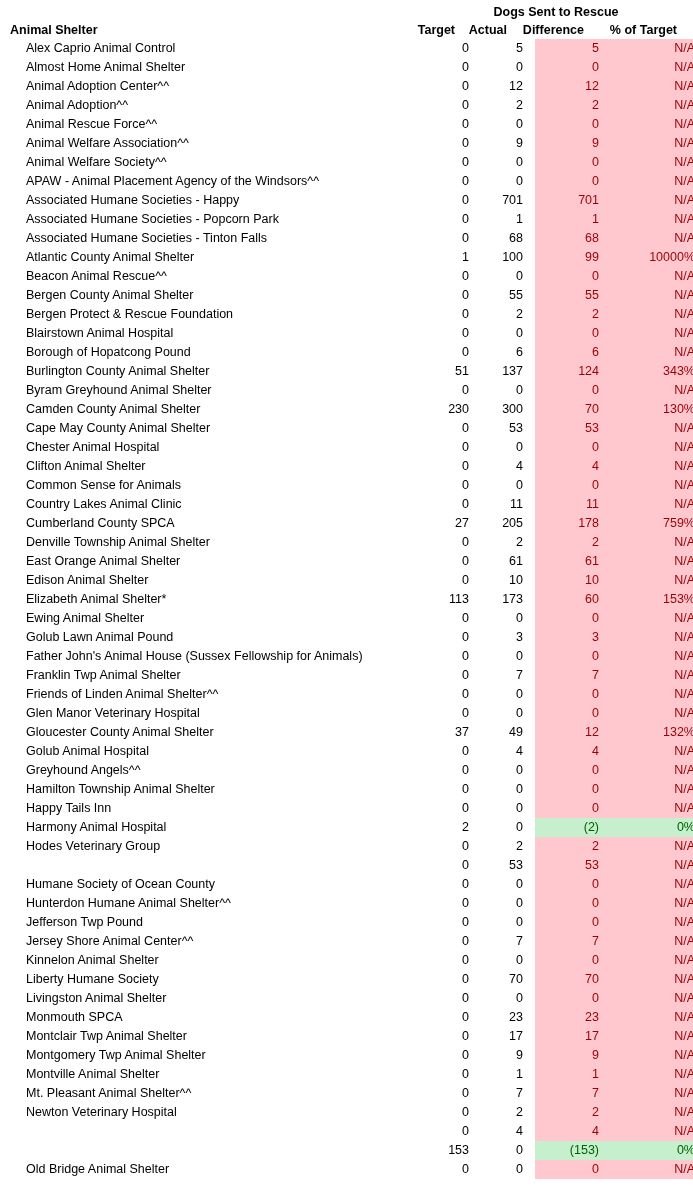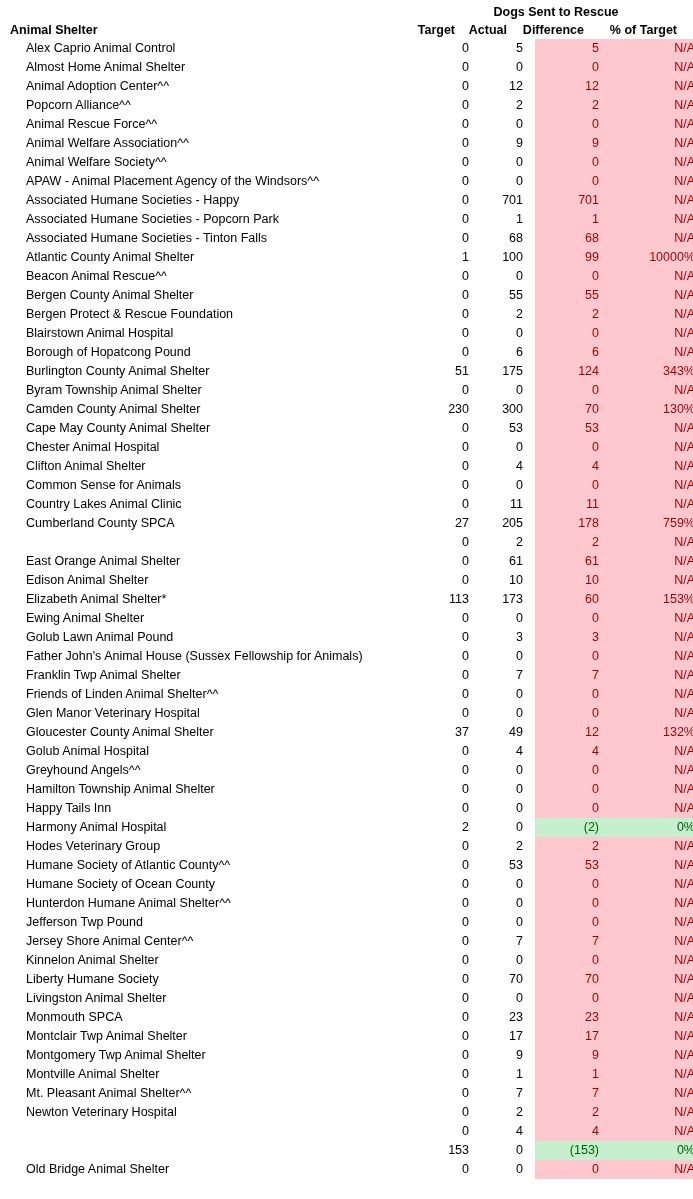--- a/index.html
+++ b/index.html
@@ -116,21 +116,21 @@
       <div class="row">
         <div class="c-hl" style="background: rgb(255, 199, 206);"></div>
         <span class="c-name">Animal Adoption Center^^</span>
         <span class="c-target">0</span>
         <span class="c-actual">12</span>
         <span class="c-diff" style="color: rgb(156, 0, 6);">12</span>
         <span class="c-pct" style="color: rgb(156, 0, 6);">N/A</span>
       </div>
       <div class="row">
         <div class="c-hl" style="background: rgb(255, 199, 206);"></div>
-        <span class="c-name">Popcorn Alliance^^</span>
+        <span class="c-name">Animal Adoption^^</span>
         <span class="c-target">0</span>
         <span class="c-actual">2</span>
         <span class="c-diff" style="color: rgb(156, 0, 6);">2</span>
         <span class="c-pct" style="color: rgb(156, 0, 6);">N/A</span>
       </div>
       <div class="row">
         <div class="c-hl" style="background: rgb(255, 199, 206);"></div>
         <span class="c-name">Animal Rescue Force^^</span>
         <span class="c-target">0</span>
         <span class="c-actual">0</span>
@@ -230,27 +230,27 @@
         <span class="c-name">Borough of Hopatcong Pound</span>
         <span class="c-target">0</span>
         <span class="c-actual">6</span>
         <span class="c-diff" style="color: rgb(156, 0, 6);">6</span>
         <span class="c-pct" style="color: rgb(156, 0, 6);">N/A</span>
       </div>
       <div class="row">
         <div class="c-hl" style="background: rgb(255, 199, 206);"></div>
         <span class="c-name">Burlington County Animal Shelter</span>
         <span class="c-target">51</span>
-        <span class="c-actual">175</span>
+        <span class="c-actual">137</span>
         <span class="c-diff" style="color: rgb(156, 0, 6);">124</span>
         <span class="c-pct" style="color: rgb(156, 0, 6);">343%</span>
       </div>
       <div class="row">
         <div class="c-hl" style="background: rgb(255, 199, 206);"></div>
-        <span class="c-name">Byram Township Animal Shelter</span>
+        <span class="c-name">Byram Greyhound Animal Shelter</span>
         <span class="c-target">0</span>
         <span class="c-actual">0</span>
         <span class="c-diff" style="color: rgb(156, 0, 6);">0</span>
         <span class="c-pct" style="color: rgb(156, 0, 6);">N/A</span>
       </div>
       <div class="row">
         <div class="c-hl" style="background: rgb(255, 199, 206);"></div>
         <span class="c-name">Camden County Animal Shelter</span>
         <span class="c-target">230</span>
         <span class="c-actual">300</span>
@@ -300,20 +300,21 @@
       <div class="row">
         <div class="c-hl" style="background: rgb(255, 199, 206);"></div>
         <span class="c-name">Cumberland County SPCA</span>
         <span class="c-target">27</span>
         <span class="c-actual">205</span>
         <span class="c-diff" style="color: rgb(156, 0, 6);">178</span>
         <span class="c-pct" style="color: rgb(156, 0, 6);">759%</span>
       </div>
       <div class="row">
         <div class="c-hl" style="background: rgb(255, 199, 206);"></div>
+        <span class="c-name">Denville Township Animal Shelter</span>
         <span class="c-target">0</span>
         <span class="c-actual">2</span>
         <span class="c-diff" style="color: rgb(156, 0, 6);">2</span>
         <span class="c-pct" style="color: rgb(156, 0, 6);">N/A</span>
       </div>
       <div class="row">
         <div class="c-hl" style="background: rgb(255, 199, 206);"></div>
         <span class="c-name">East Orange Animal Shelter</span>
         <span class="c-target">0</span>
         <span class="c-actual">61</span>
@@ -435,21 +436,20 @@
       <div class="row">
         <div class="c-hl" style="background: rgb(255, 199, 206);"></div>
         <span class="c-name">Hodes Veterinary Group</span>
         <span class="c-target">0</span>
         <span class="c-actual">2</span>
         <span class="c-diff" style="color: rgb(156, 0, 6);">2</span>
         <span class="c-pct" style="color: rgb(156, 0, 6);">N/A</span>
       </div>
       <div class="row">
         <div class="c-hl" style="background: rgb(255, 199, 206);"></div>
-        <span class="c-name">Humane Society of Atlantic County^^</span>
         <span class="c-target">0</span>
         <span class="c-actual">53</span>
         <span class="c-diff" style="color: rgb(156, 0, 6);">53</span>
         <span class="c-pct" style="color: rgb(156, 0, 6);">N/A</span>
       </div>
       <div class="row">
         <div class="c-hl" style="background: rgb(255, 199, 206);"></div>
         <span class="c-name">Humane Society of Ocean County</span>
         <span class="c-target">0</span>
         <span class="c-actual">0</span>

